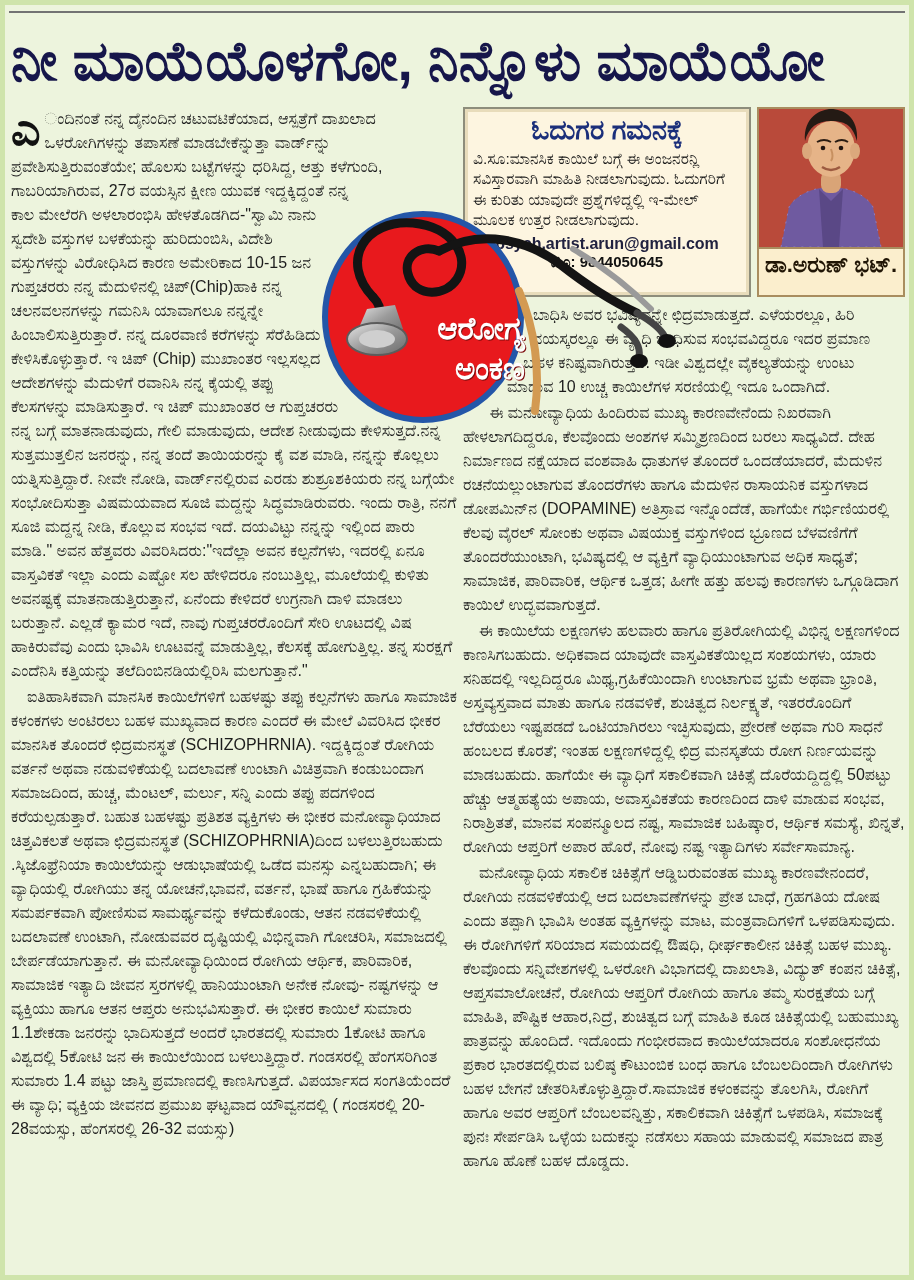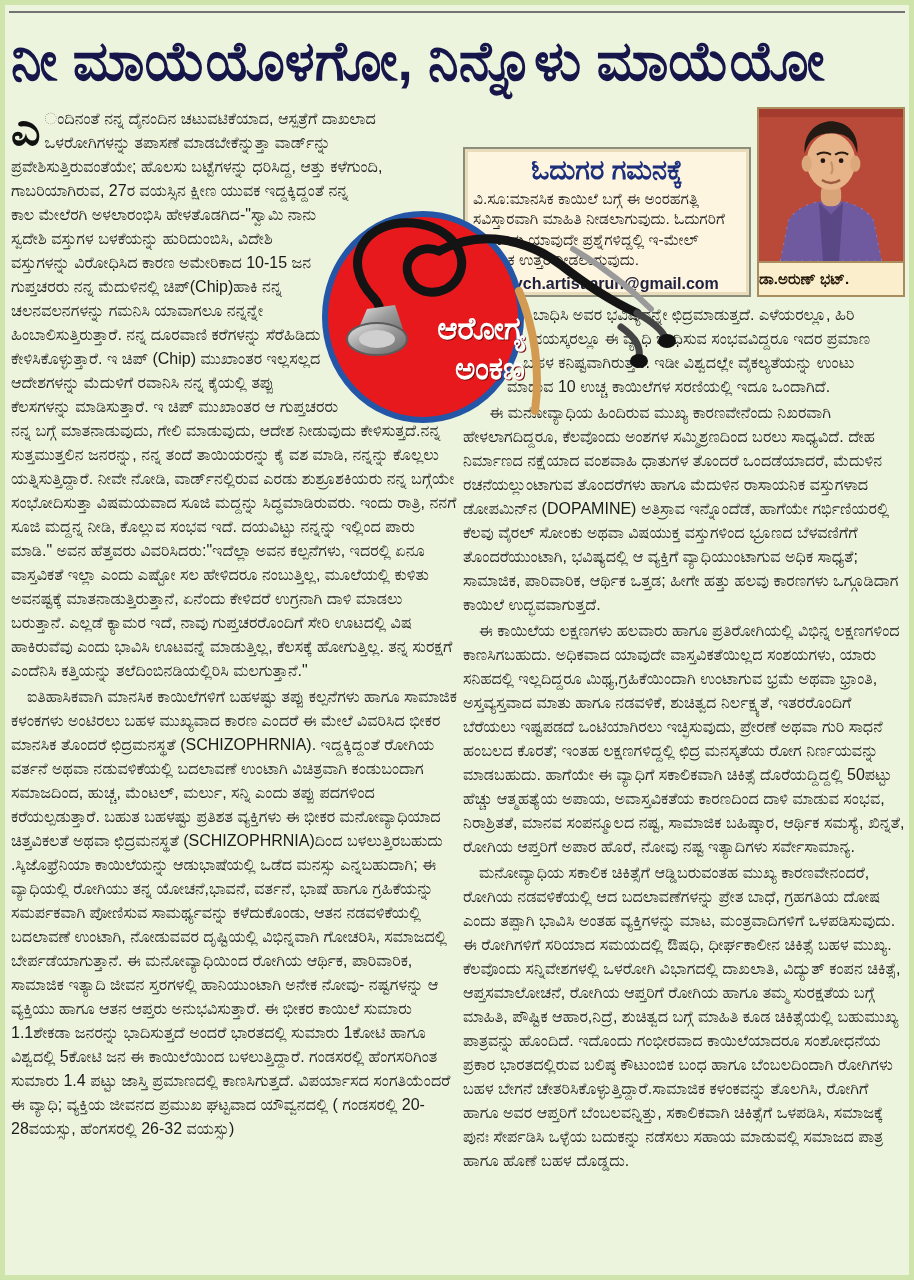--- a/index.html
+++ b/index.html
@@ -26,34 +26,34 @@
     float:left;font-size:46px;line-height:40px;font-weight:bold;
     padding:2px 4px 0 0;color:#111;
   }
   
   .cut-right{float:right;width:138px;height:320px;shape-outside:circle(112px at 102px 196px);}
   .cut-left{float:left;width:70px;height:110px;shape-outside:circle(112px at -40px -2px);}
   
   .top-boxes{display:flex;gap:6px;height:190px;margin-bottom:6px;}
   .notice{
     flex:1;background:#fdf5e0;border:2px solid #8d8d7b;box-shadow:0 0 0 3px #e8dcbb inset;
-    padding:6px 8px 4px 8px;overflow:hidden;margin-top:40px;
+    padding:6px 8px 4px 8px;overflow:hidden;
   }
   .notice-title{font-size:27px;font-weight:bold;color:#1b2f7a;text-align:center;margin-bottom:3px;}
   .notice-body{font-size:15.5px;line-height:1.32;color:#191919;}
   .notice-email{font-size:16px;font-weight:bold;color:#20213f;text-align:center;margin-top:4px;}
   .notice-phone{font-size:15px;font-weight:bold;color:#111;text-align:center;}
   .photo-box{
     flex:0 0 148px;background:#fdf0d5;border:2px solid #a98d5f;
     display:flex;flex-direction:column;overflow:hidden;
   }
   .photo{flex:1;position:relative;overflow:hidden;}
   .photo svg{display:block;width:100%;height:100%;}
   .photo-caption{
-    height:34px;line-height:32px;font-size:15px;font-weight:bold;
+    height:48px;line-height:32px;text-align:center;font-size:22px;font-weight:bold;
     color:#201505;background:#fbeecd;border-top:2px solid #a98d5f;
   }
   
   .badge{position:absolute;left:316px;top:200px;width:364px;height:230px;pointer-events:none;}
   .badge svg{position:absolute;left:0;top:0;}
   .badge-label{
     position:absolute;left:0;width:204px;text-align:right;color:#ffffff;
     font-weight:bold;font-size:31px;text-shadow:1px 1px 0 #7d0d0d;
   }
   .badge-l1{top:106px;}
@@ -73,21 +73,21 @@
       <p><span class="dropcap">ಎ</span><span>ಂದಿನಂತೆ ನನ್ನ ದೈನಂದಿನ ಚಟುವಟಿಕೆಯಾದ, ಆಸ್ಪತ್ರೆಗೆ ದಾಖಲಾದ ಒಳರೋಗಿಗಳನ್ನು ತಪಾಸಣೆ ಮಾಡಬೇಕೆನ್ನುತ್ತಾ ವಾರ್ಡ್‌ನ್ನು ಪ್ರವೇಶಿಸುತ್ತಿರುವಂತೆಯೇ; ಹೊಲಸು ಬಟ್ಟೆಗಳನ್ನು ಧರಿಸಿದ್ದ, ಆತ್ತು ಕಳೆಗುಂದಿ, ಗಾಬರಿಯಾಗಿರುವ, 27ರ ವಯಸ್ಸಿನ ಕ್ಷೀಣ ಯುವಕ ಇದ್ದಕ್ಕಿದ್ದಂತೆ ನನ್ನ ಕಾಲ ಮೇಲೆರಗಿ ಅಳಲಾರಂಭಿಸಿ ಹೇಳತೊಡಗಿದ-"ಸ್ವಾಮಿ ನಾನು ಸ್ವದೇಶಿ ವಸ್ತುಗಳ ಬಳಕೆಯನ್ನು ಹುರಿದುಂಬಿಸಿ, ವಿದೇಶಿ ವಸ್ತುಗಳನ್ನು ವಿರೋಧಿಸಿದ ಕಾರಣ ಅಮೇರಿಕಾದ 10-15 ಜನ ಗುಪ್ತಚರರು ನನ್ನ ಮೆದುಳಿನಲ್ಲಿ ಚಿಪ್(Chip)ಹಾಕಿ ನನ್ನ ಚಲನವಲನಗಳನ್ನು ಗಮನಿಸಿ ಯಾವಾಗಲೂ ನನ್ನನ್ನೇ ಹಿಂಬಾಲಿಸುತ್ತಿರುತ್ತಾರೆ. ನನ್ನ ದೂರವಾಣಿ ಕರೆಗಳನ್ನು ಸೆರೆಹಿಡಿದು ಕೇಳಿಸಿಕೊಳ್ಳುತ್ತಾರೆ. ಇ ಚಿಪ್ (Chip) ಮುಖಾಂತರ ಇಲ್ಲಸಲ್ಲದ ಆದೇಶಗಳನ್ನು ಮೆದುಳಿಗೆ ರವಾನಿಸಿ ನನ್ನ ಕೈಯಲ್ಲಿ ತಪ್ಪು ಕೆಲಸಗಳನ್ನು ಮಾಡಿಸುತ್ತಾರೆ. ಇ ಚಿಪ್ ಮುಖಾಂತರ ಆ ಗುಪ್ತಚರರು ನನ್ನ ಬಗ್ಗೆ ಮಾತನಾಡುವುದು, ಗೇಲಿ ಮಾಡುವುದು, ಆದೇಶ ನೀಡುವುದು ಕೇಳಿಸುತ್ತದೆ.ನನ್ನ ಸುತ್ತಮುತ್ತಲಿನ ಜನರನ್ನು, ನನ್ನ ತಂದೆ ತಾಯಿಯರನ್ನು ಕೈ ವಶ ಮಾಡಿ, ನನ್ನನ್ನು ಕೊಲ್ಲಲು ಯತ್ನಿಸುತ್ತಿದ್ದಾರೆ. ನೀವೇ ನೋಡಿ, ವಾರ್ಡ್‌ನಲ್ಲಿರುವ ಎರಡು ಶುಶ್ರೂಶಕಿಯರು ನನ್ನ ಬಗ್ಗೆಯೇ ಸಂಭೋದಿಸುತ್ತಾ ವಿಷಮಯವಾದ ಸೂಜಿ ಮದ್ದನ್ನು ಸಿದ್ಧಮಾಡಿರುವರು. ಇಂದು ರಾತ್ರಿ, ನನಗೆ ಸೂಜಿ ಮದ್ದನ್ನ ನೀಡಿ, ಕೊಲ್ಲುವ ಸಂಭವ ಇದೆ. ದಯವಿಟ್ಟು ನನ್ನನ್ನು ಇಲ್ಲಿಂದ ಪಾರು ಮಾಡಿ." ಅವನ ಹೆತ್ತವರು ವಿವರಿಸಿದರು:"ಇದೆಲ್ಲಾ ಅವನ ಕಲ್ಪನೆಗಳು, ಇದರಲ್ಲಿ ಏನೂ ವಾಸ್ತವಿಕತೆ ಇಲ್ಲಾ ಎಂದು ಎಷ್ಟೋ ಸಲ ಹೇಳಿದರೂ ನಂಬುತ್ತಿಲ್ಲ, ಮೂಲೆಯಲ್ಲಿ ಕುಳಿತು ಅವನಷ್ಟಕ್ಕೆ ಮಾತನಾಡುತ್ತಿರುತ್ತಾನೆ, ಏನೆಂದು ಕೇಳಿದರೆ ಉಗ್ರನಾಗಿ ದಾಳಿ ಮಾಡಲು ಬರುತ್ತಾನೆ. ಎಲ್ಲಡೆ ಕ್ಯಾಮರ ಇದೆ, ನಾವು ಗುಪ್ತಚರರೊಂದಿಗೆ ಸೇರಿ ಊಟದಲ್ಲಿ ವಿಷ ಹಾಕಿರುವೆವು ಎಂದು ಭಾವಿಸಿ ಊಟವನ್ನೆ ಮಾಡುತ್ತಿಲ್ಲ, ಕೆಲಸಕ್ಕೆ ಹೋಗುತ್ತಿಲ್ಲ. ತನ್ನ ಸುರಕ್ಷಗೆ ಎಂದೆನಿಸಿ ಕತ್ತಿಯನ್ನು ತಲೆದಿಂಬಿನಡಿಯಲ್ಲಿರಿಸಿ ಮಲಗುತ್ತಾನೆ."</span></p>
       <p>ಐತಿಹಾಸಿಕವಾಗಿ ಮಾನಸಿಕ ಕಾಯಿಲೆಗಳಿಗೆ ಬಹಳಷ್ಟು ತಪ್ಪು ಕಲ್ಪನೆಗಳು ಹಾಗೂ ಸಾಮಾಜಿಕ ಕಳಂಕಗಳು ಅಂಟಿರಲು ಬಹಳ ಮುಖ್ಯವಾದ ಕಾರಣ ಎಂದರೆ ಈ ಮೇಲೆ ವಿವರಿಸಿದ ಭೀಕರ ಮಾನಸಿಕ ತೊಂದರೆ ಛಿದ್ರಮನಸ್ಥತೆ (SCHIZOPHRNIA). ಇದ್ದಕ್ಕಿದ್ದಂತೆ ರೋಗಿಯ ವರ್ತನೆ ಅಥವಾ ನಡುವಳಿಕೆಯಲ್ಲಿ ಬದಲಾವಣೆ ಉಂಟಾಗಿ ವಿಚಿತ್ರವಾಗಿ ಕಂಡುಬಂದಾಗ ಸಮಾಜದಿಂದ, ಹುಚ್ಚ, ಮೆಂಟಲ್, ಮರ್ಲು, ಸನ್ನಿ ಎಂದು ತಪ್ಪು ಪದಗಳಿಂದ ಕರೆಯಲ್ಪಡುತ್ತಾರೆ. ಬಹುತ ಬಹಳಷ್ಟು ಪ್ರತಿಶತ ವ್ಯಕ್ತಿಗಳು ಈ ಭೀಕರ ಮನೋವ್ಯಾಧಿಯಾದ ಚಿತ್ತವಿಕಲತೆ ಅಥವಾ ಛಿದ್ರಮನಸ್ಥತೆ (SCHIZOPHRNIA)ದಿಂದ ಬಳಲುತ್ತಿರಬಹುದು .ಸ್ಕಿಜೊಫ್ರೆನಿಯಾ ಕಾಯಿಲೆಯನ್ನು ಆಡುಭಾಷೆಯಲ್ಲಿ ಒಡೆದ ಮನಸ್ಸು ಎನ್ನಬಹುದಾಗಿ; ಈ ವ್ಯಾಧಿಯಲ್ಲಿ ರೋಗಿಯು ತನ್ನ ಯೋಚನೆ,ಭಾವನೆ, ವರ್ತನೆ, ಭಾಷೆ ಹಾಗೂ ಗ್ರಹಿಕೆಯನ್ನು ಸಮರ್ಪಕವಾಗಿ ಪೋಣಿಸುವ ಸಾಮರ್ಥ್ಯವನ್ನು ಕಳೆದುಕೊಂಡು, ಆತನ ನಡವಳಿಕೆಯಲ್ಲಿ ಬದಲಾವಣೆ ಉಂಟಾಗಿ, ನೋಡುವವರ ದೃಷ್ಟಿಯಲ್ಲಿ ವಿಭಿನ್ನವಾಗಿ ಗೋಚರಿಸಿ, ಸಮಾಜದಲ್ಲಿ ಬೇರ್ಪಡೆಯಾಗುತ್ತಾನೆ. ಈ ಮನೋವ್ಯಾಧಿಯಿಂದ ರೋಗಿಯ ಆರ್ಥಿಕ, ಪಾರಿವಾರಿಕ, ಸಾಮಾಜಿಕ ಇತ್ಯಾದಿ ಜೀವನ ಸ್ತರಗಳಲ್ಲಿ ಹಾನಿಯುಂಟಾಗಿ ಅನೇಕ ನೋವು- ನಷ್ಟಗಳನ್ನು ಆ ವ್ಯಕ್ತಿಯು ಹಾಗೂ ಆತನ ಆಪ್ತರು ಅನುಭವಿಸುತ್ತಾರೆ. ಈ ಭೀಕರ ಕಾಯಿಲೆ ಸುಮಾರು 1.1ಶೇಕಡಾ ಜನರನ್ನು ಭಾದಿಸುತ್ತದೆ ಅಂದರೆ ಭಾರತದಲ್ಲಿ ಸುಮಾರು 1ಕೋಟಿ ಹಾಗೂ ವಿಶ್ವದಲ್ಲಿ 5ಕೋಟಿ ಜನ ಈ ಕಾಯಿಲೆಯಿಂದ ಬಳಲುತ್ತಿದ್ದಾರೆ. ಗಂಡಸರಲ್ಲಿ ಹೆಂಗಸರಿಗಿಂತ ಸುಮಾರು 1.4 ಪಟ್ಟು ಜಾಸ್ತಿ ಪ್ರಮಾಣದಲ್ಲಿ ಕಾಣಸಿಗುತ್ತದೆ. ವಿಪರ್ಯಾಸದ ಸಂಗತಿಯೆಂದರೆ ಈ ವ್ಯಾಧಿ; ವ್ಯಕ್ತಿಯ ಜೀವನದ ಪ್ರಮುಖ ಘಟ್ಟವಾದ ಯೌವ್ವನದಲ್ಲಿ ( ಗಂಡಸರಲ್ಲಿ 20-28ವಯಸ್ಸು, ಹೆಂಗಸರಲ್ಲಿ 26-32 ವಯಸ್ಸು)</p>
     </div>
 
     <div class="col-right">
 
       <div class="top-boxes">
 
         <div class="notice">
           <div class="notice-title">ಓದುಗರ ಗಮನಕ್ಕೆ</div>
-          <div class="notice-body">ವಿ.ಸೂ:ಮಾನಸಿಕ ಕಾಯಿಲೆ ಬಗ್ಗೆ ಈ ಅಂರಹಗತ್ಲಿ ಸವಿಸ್ತಾರವಾಗಿ ಮಾಹಿತಿ ನೀಡಲಾಗುವುದು. ಓದುಗರಿಗೆ ಈ ಕುರಿತು ಯಾವುದೇ ಪ್ರಶ್ನೆಗಳಿದ್ದಲ್ಲಿ ಇ-ಮೇಲ್ ಮೂಲಕ ಉತ್ತರ ನೀಡಲಾಗುವುದು.</div>
+          <div class="notice-body">ವಿ.ಸೂ:ಮಾನಸಿಕ ಕಾಯಿಲೆ ಬಗ್ಗೆ ಈ ಅಂಜನರನ್ಲಿ ಸವಿಸ್ತಾರವಾಗಿ ಮಾಹಿತಿ ನೀಡಲಾಗುವುದು. ಓದುಗರಿಗೆ ಈ ಕುರಿತು ಯಾವುದೇ ಪ್ರಶ್ನೆಗಳಿದ್ದಲ್ಲಿ ಇ-ಮೇಲ್ ಮೂಲಕ ಉತ್ತರ ನೀಡಲಾಗುವುದು.</div>
           <div class="notice-email">psych.artist.arun@gmail.com</div>
           <div class="notice-phone">ಮೊ: 9844050645</div>
         </div>
 
         <div class="photo-box">
           <div class="photo">
             <svg viewBox="0 0 144 150" preserveAspectRatio="xMidYMax slice">
               <rect x="0" y="0" width="144" height="150" fill="#b94a3a"></rect>
               <rect x="0" y="0" width="144" height="8" fill="#a33c2e"></rect>
 

